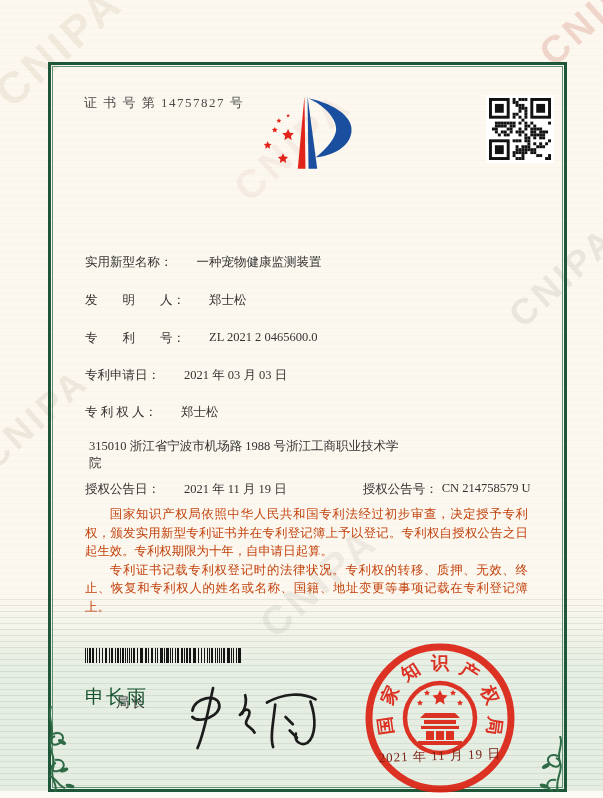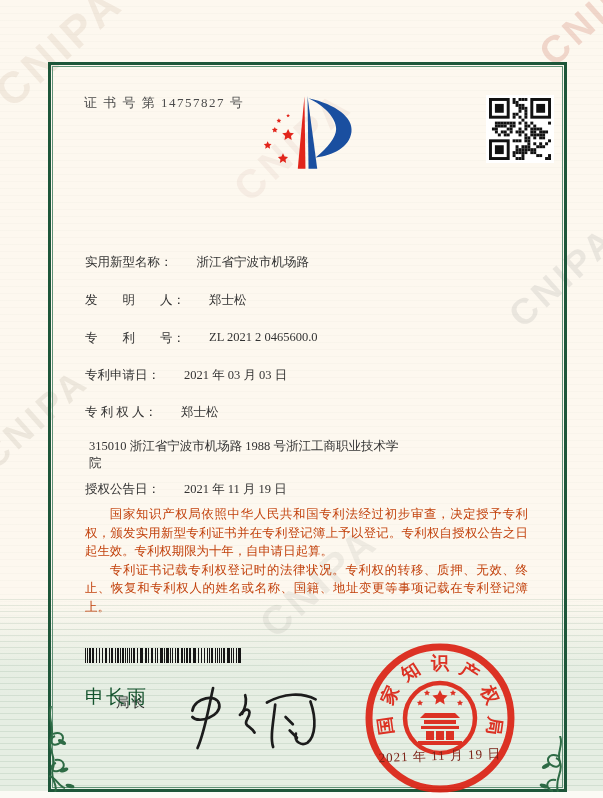--- a/index.html
+++ b/index.html
@@ -220,21 +220,21 @@
         <rect x="27" y="60" width="3" height="3" fill="#111"></rect>
         <rect x="30" y="60" width="3" height="3" fill="#111"></rect>
         <rect x="33" y="60" width="3" height="3" fill="#111"></rect>
         <rect x="57" y="60" width="3" height="3" fill="#111"></rect>
         <rect x="60" y="60" width="3" height="3" fill="#111"></rect>
       </svg></div>
 
 
   <div class="row r1">
     <span class="lab">实用新型名称：</span>
-    <span class="val">浙江省宁波市机场路</span>
+    <span class="val">一种宠物健康监测装置</span>
   </div>
   <div class="row r2">
     <span class="lab">发　　明　　人：</span>
     <span class="val">郑士松</span>
   </div>
   <div class="row r3">
     <span class="lab">专　　利　　号：</span>
     <span class="val">ZL 2021 2 0465600.0</span>
   </div>
   <div class="row r4">
@@ -244,20 +244,24 @@
   <div class="row r5">
     <span class="lab">专 利 权 人：</span>
     <span class="val">郑士松</span>
   </div>
   <div class="row r6">
     <span class="val">315010 浙江省宁波市机场路 1988 号浙江工商职业技术学院</span>
   </div>
   <div class="row r7">
     <span class="lab">授权公告日：</span>
     <span class="val">2021 年 11 月 19 日</span>
+    <span class="pair2">
+      <span class="lab">授权公告号：</span>
+      <span class="val">CN 214758579 U</span>
+    </span>
   </div>
 
   <div class="paras">
     <p>国家知识产权局依照中华人民共和国专利法经过初步审查，决定授予专利权，颁发实用新型专利证书并在专利登记簿上予以登记。专利权自授权公告之日起生效。专利权期限为十年，自申请日起算。</p>
     <p>专利证书记载专利权登记时的法律状况。专利权的转移、质押、无效、终止、恢复和专利权人的姓名或名称、国籍、地址变更等事项记载在专利登记簿上。</p>
   </div>
 
   <svg class="barcode" id="bcsvg" viewBox="0 0 158 15">
       <rect x="0" y="0" width="1" height="15" fill="#151515"></rect>
       <rect x="2" y="0" width="1" height="15" fill="#151515"></rect>

